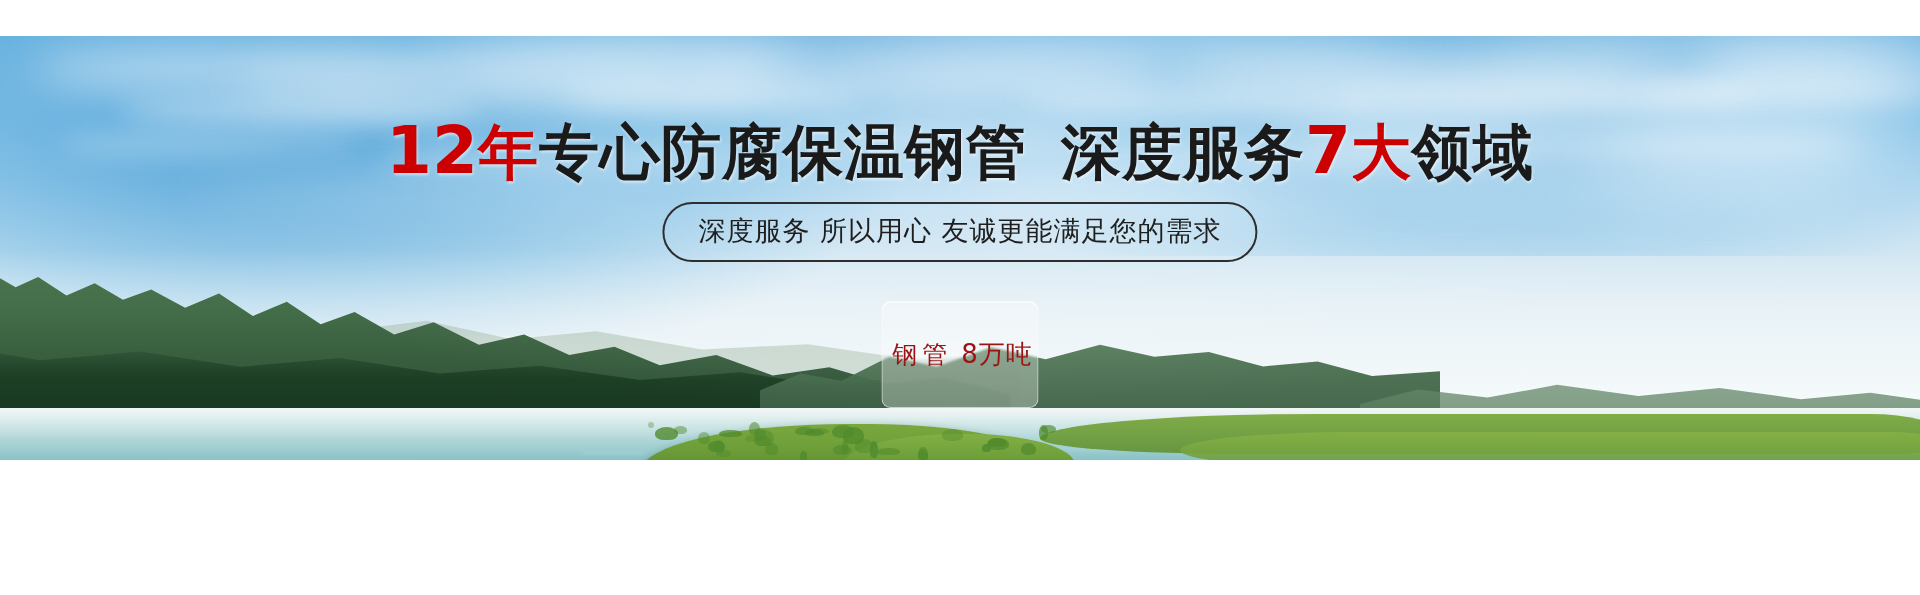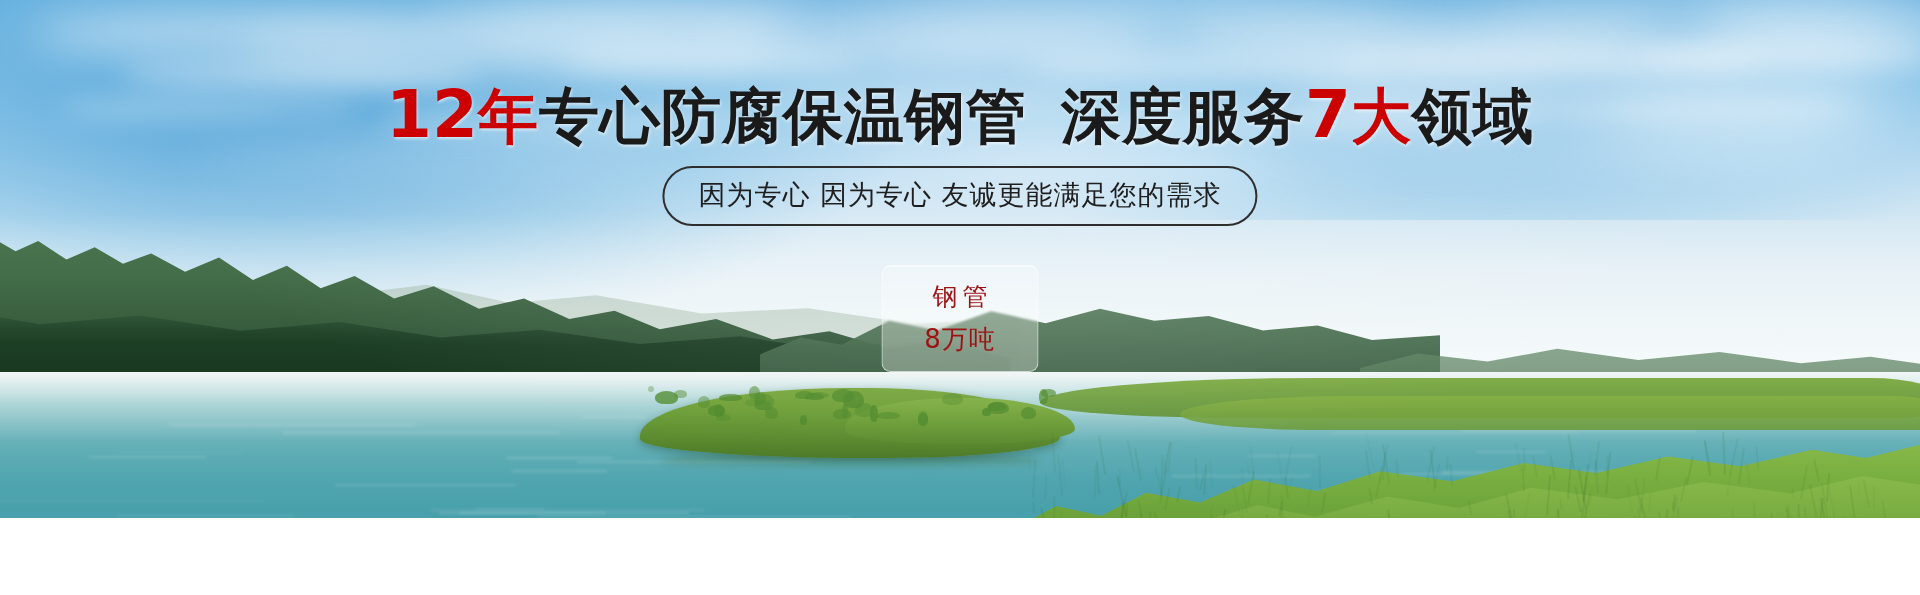--- a/index.html
+++ b/index.html
@@ -1,21 +1,22 @@
 <!DOCTYPE html>
 <html><head>
 <meta charset="utf-8">
 <style>
   html,body{margin:0;padding:0;background:#fff;}
   body{font-family:"Liberation Sans","DejaVu Sans",sans-serif;}
 
   .banner{
     position:relative;
-    width:1920px;height:518px;
+    width:1920px;height:424px;
     overflow:hidden;
+    margin-top:36px;
   }
 
   
   .scene{position:absolute;inset:0;overflow:hidden;}
 
   
   .sky{
     position:absolute;left:0;top:0;width:1920px;height:380px;
     background:
       linear-gradient(to bottom,
@@ -214,21 +215,21 @@
     position:absolute;left:50%;top:265px;transform:translateX(-50%);
     display:flex;
     gap:14px;
   }
   .card{
     width:155px;height:105px;
     border-radius:9px;
     background:rgba(255,255,255,.30);
     border:1px solid rgba(255,255,255,.62);
     box-shadow:inset 0 1px 0 rgba(255,255,255,.55);
-    display:flex;flex-direction:column;
+    display:flex;flex-direction:row;
     align-items:center;justify-content:center;
     gap:9px;
     backdrop-filter:blur(1px);
   }
   .card .c-title{
     font-family:"DejaVu Sans","Liberation Sans",sans-serif;
     font-size:25px;
     color:#9c1313;
     letter-spacing:5px;
     text-indent:5px;
@@ -630,21 +631,21 @@
     <div class="wash"></div>
   </div>
 
   <div class="content">
 
     <div class="headline">
       <span class="num">12</span><span class="red">年</span><span>专心防腐保温钢管</span><span class="gap"></span><span>深度服务</span><span class="num red">7</span><span class="red">大</span><span>领域</span>
     </div>
 
     <div class="pill">
-      <span>因为专心 因为专心 友诚更能满足您的需求</span>
+      <span>深度服务 所以用心 友诚更能满足您的需求</span>
     </div>
 
     <div class="cards">
 
       <div class="card">
         <div class="c-title">钢管</div>
         <div class="c-val"><span>8万吨</span></div>
       </div>
 
 

